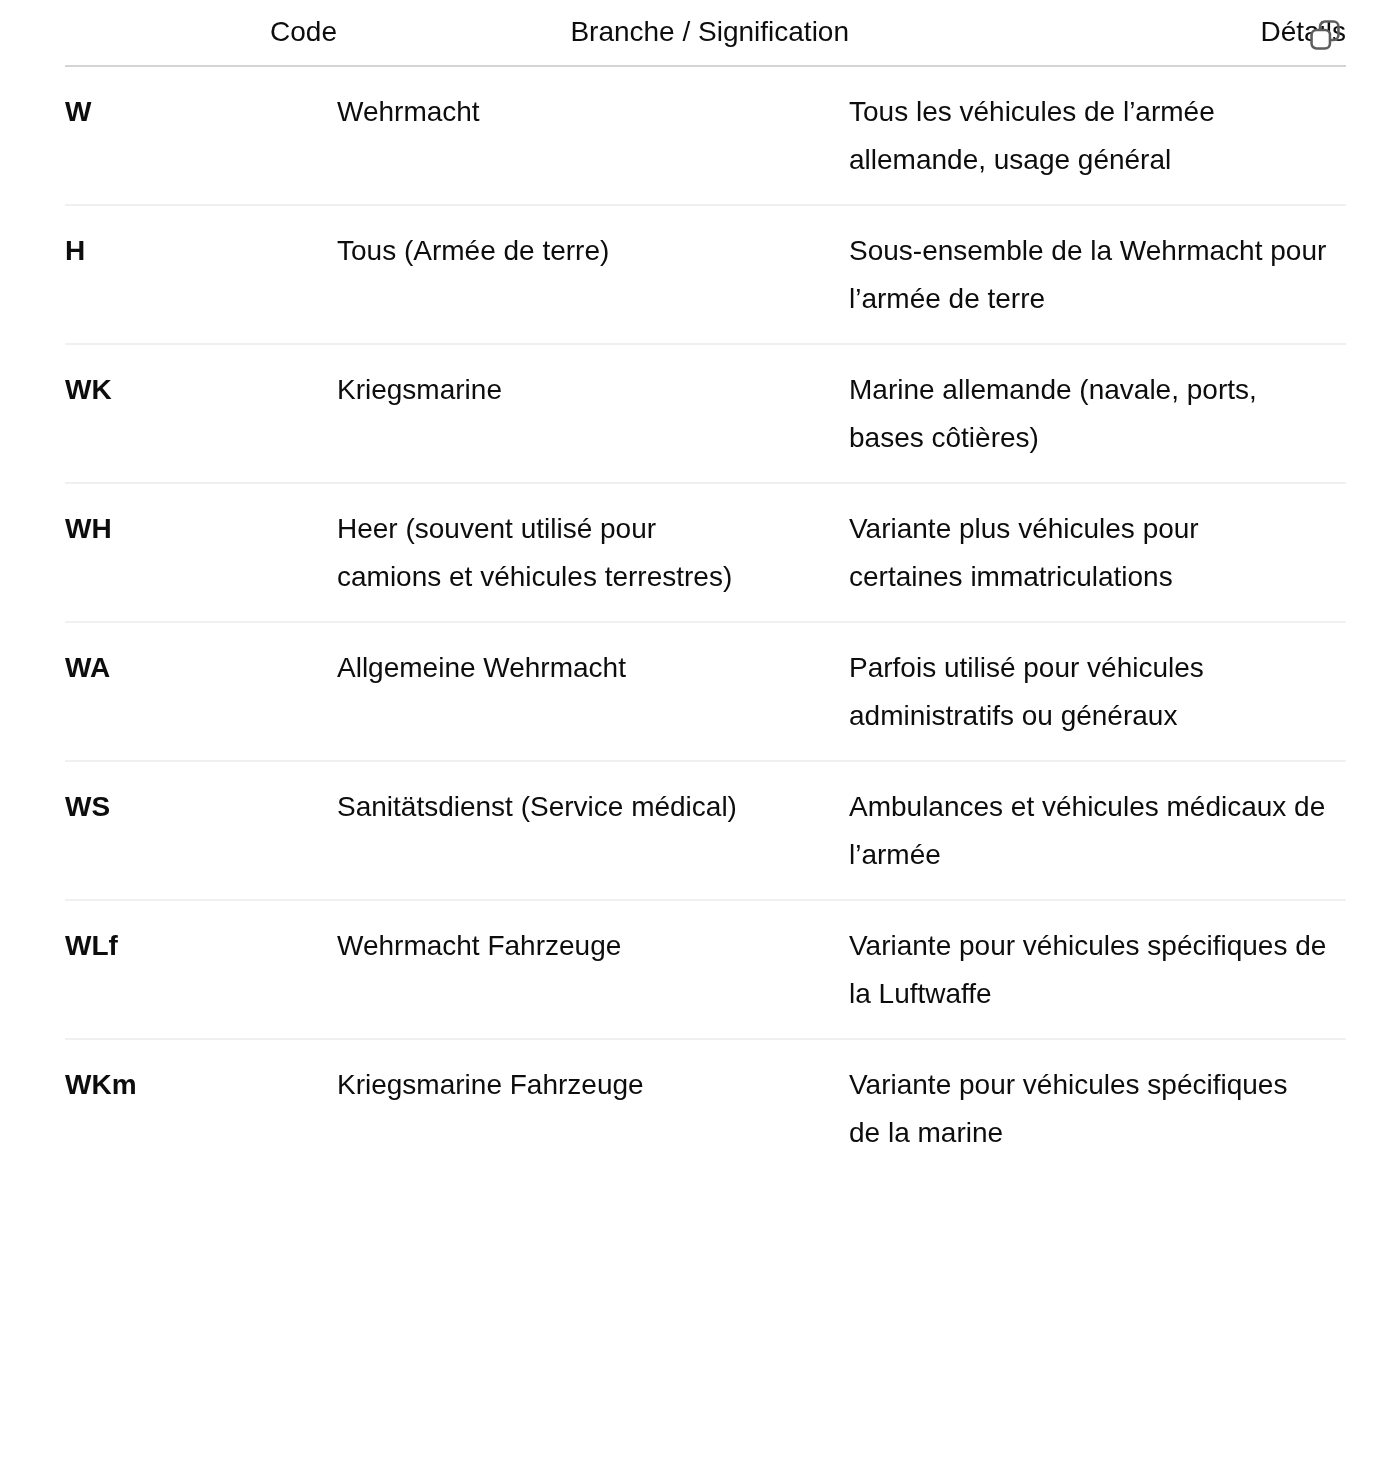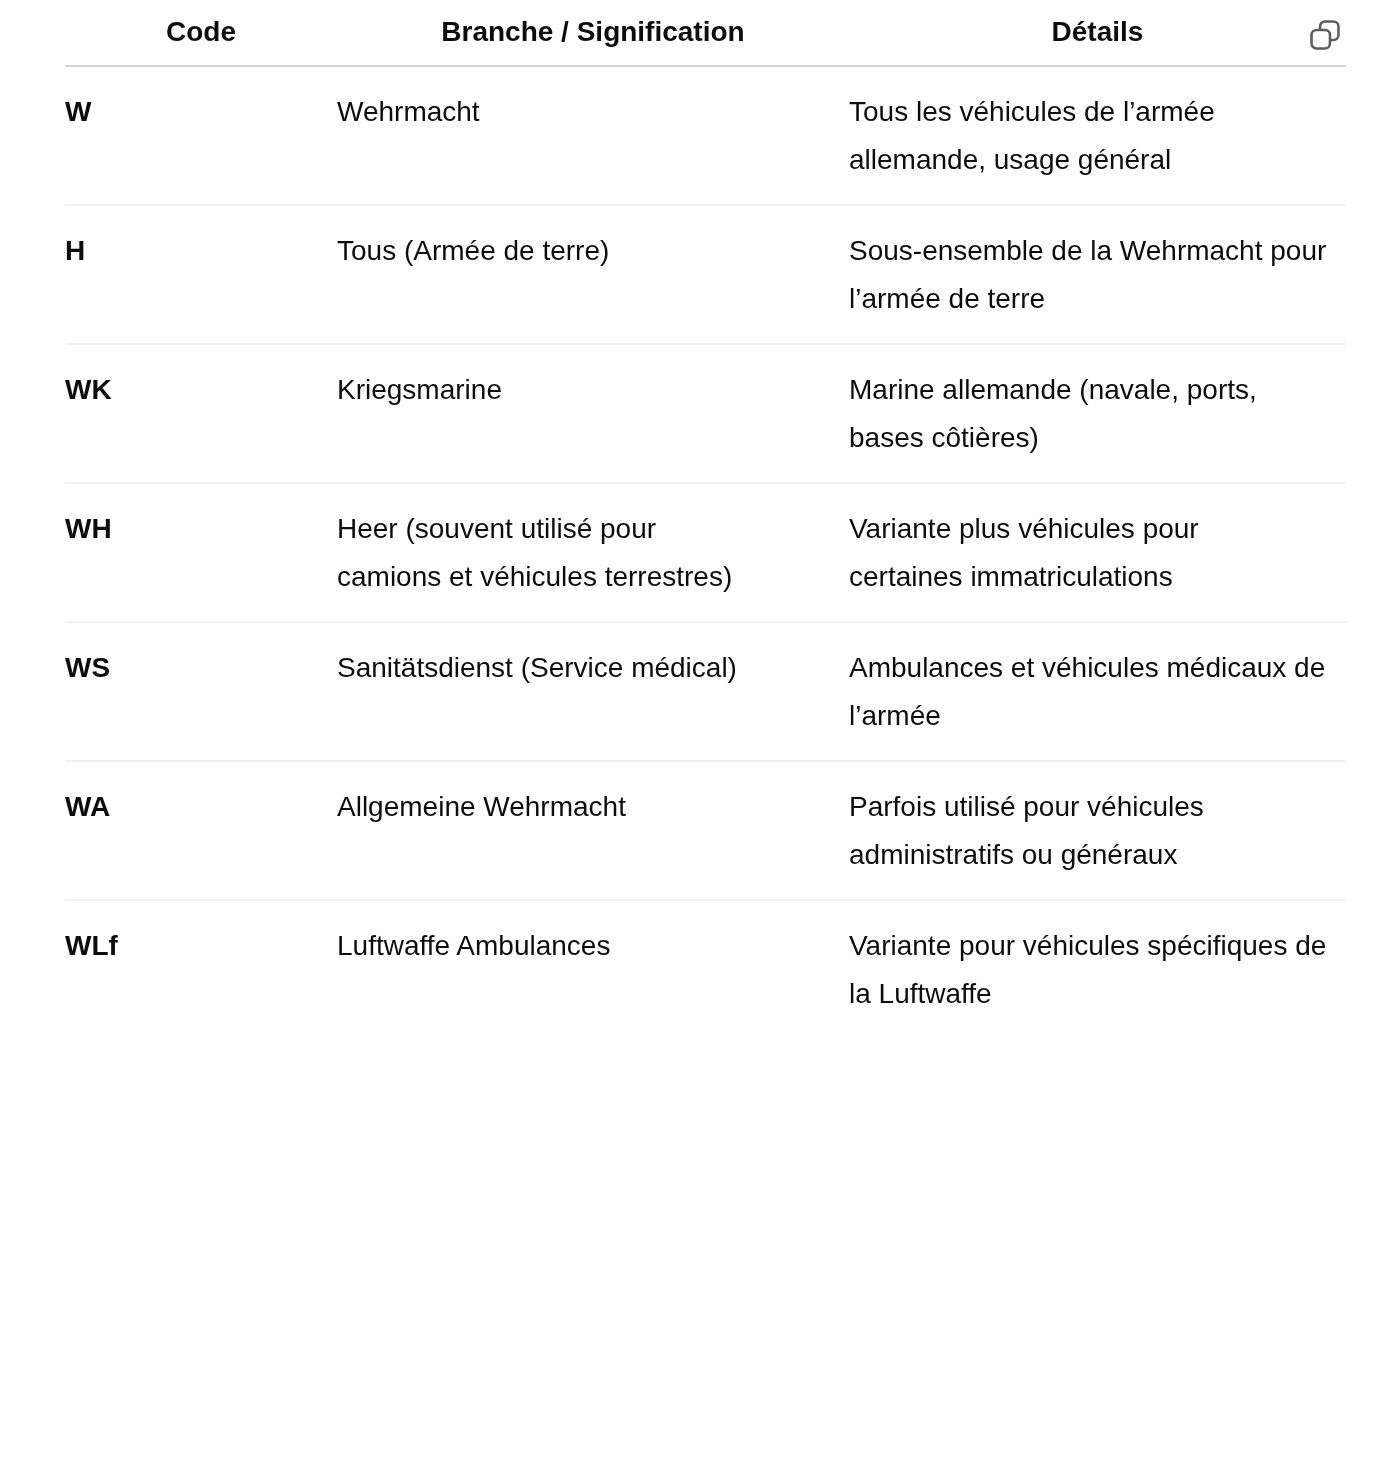--- a/index.html
+++ b/index.html
@@ -28,22 +28,22 @@
     margin-left: 65px;
     width: 1281px;
     table-layout: fixed;
     font-size: 28px;
     line-height: 48px;
   }
   col.c1 { width: 272px; }
   col.c2 { width: 512px; }
   col.c3 { width: 497px; }
   th {
-    text-align: center;
-    font-weight: 700;
+    text-align: right;
+    font-weight: 400;
     vertical-align: top;
     padding: 8px 0 9px 0;
     border-bottom: 2px solid var(--header-border);
   }
   td {
     vertical-align: top;
     padding: 21px 0 20px 0;
     white-space: pre-line;
   }
   tbody tr + tr td {
@@ -120,37 +120,43 @@
 
   <tr>
     <td class="code">WH</td>
     <td>Heer (souvent utilisé pour
 camions et véhicules terrestres)</td>
     <td>Variante plus véhicules pour
 certaines immatriculations</td>
   </tr>
 
   <tr>
+    <td class="code">WA</td>
+    <td>Allgemeine Wehrmacht</td>
+    <td>Parfois utilisé pour véhicules
+administratifs ou généraux</td>
+  </tr>
+
+  <tr>
     <td class="code">WS</td>
     <td>Sanitätsdienst (Service médical)</td>
     <td>Ambulances et véhicules médicaux de
 l’armée</td>
   </tr>
 
   <tr>
-    <td class="code">WA</td>
-    <td>Allgemeine Wehrmacht</td>
-    <td>Parfois utilisé pour véhicules
-administratifs ou généraux</td>
-  </tr>
-
-  <tr>
     <td class="code">WLf</td>
-    <td>Luftwaffe Ambulances</td>
+    <td>Wehrmacht Fahrzeuge</td>
     <td>Variante pour véhicules spécifiques de
 la Luftwaffe</td>
   </tr>
 
+  <tr>
+    <td class="code">WKm</td>
+    <td>Kriegsmarine Fahrzeuge</td>
+    <td>Variante pour véhicules spécifiques
+de la marine</td>
+  </tr>
 
 </tbody>
   </table>
 
 </div>
 
 </body></html>

